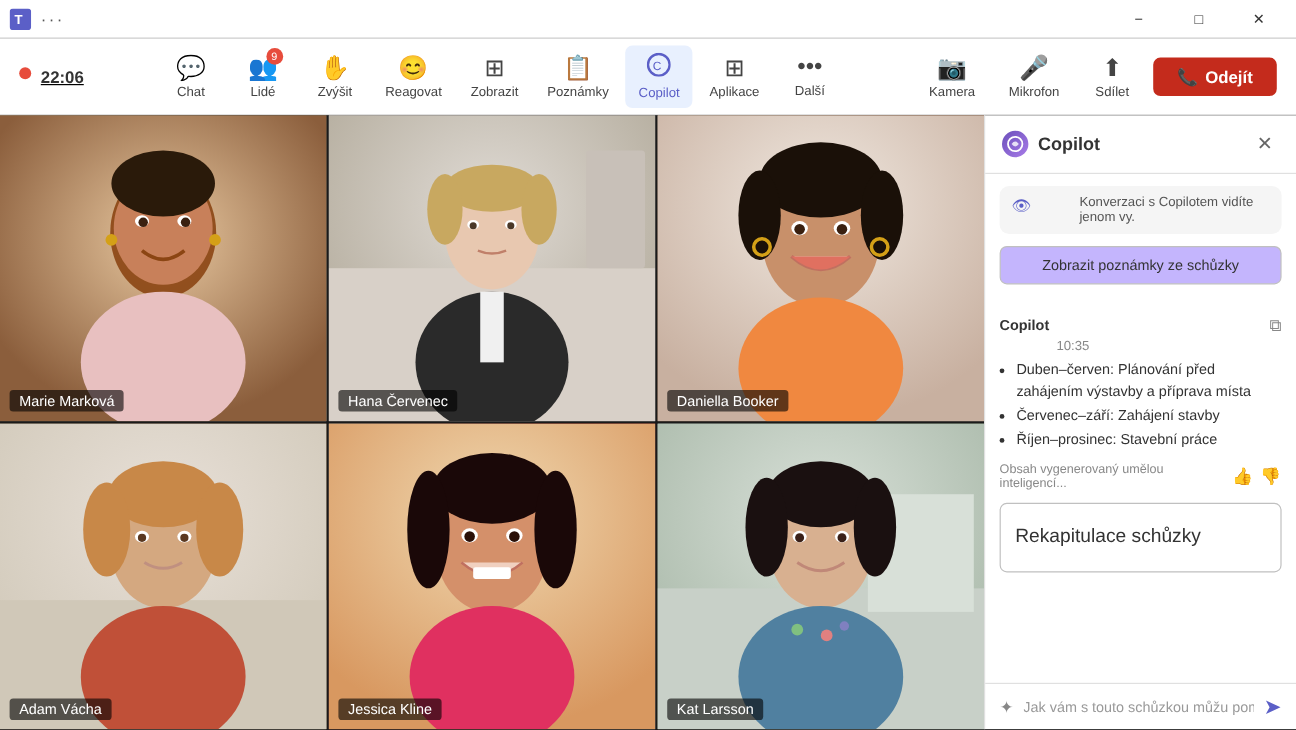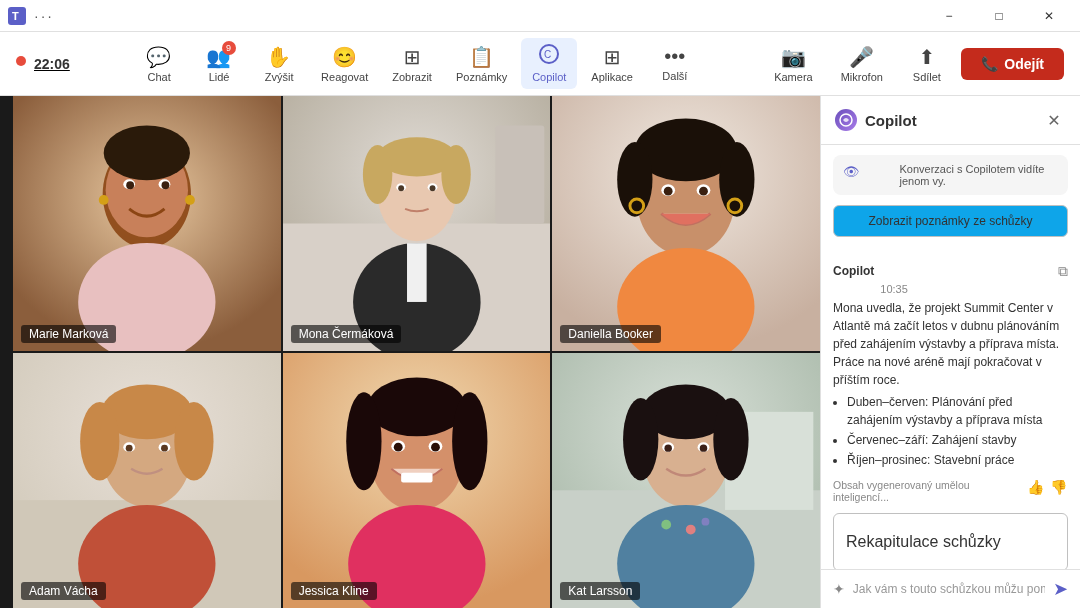--- a/index.html
+++ b/index.html
@@ -152,21 +152,20 @@
 
     
     .video-grid {
       display: grid;
       grid-template-columns: 1fr 1fr 1fr;
       grid-template-rows: 1fr 1fr;
       gap: 2px;
       flex: 1;
       background: #1a1a1a;
       overflow: hidden;
-      margin-left: 13px;
     }
     .video-tile {
       position: relative;
       overflow: hidden;
       background: #2a2a2a;
     }
     .video-name {
       position: absolute;
       bottom: 8px;
       left: 8px;
@@ -250,21 +249,21 @@
       display: flex;
       align-items: flex-start;
       gap: 6px;
     }
     .notice-icon { color: #5b5fc7; font-size: 13px; flex-shrink: 0; margin-top: 1px; }
     .notice-title { font-weight: 600; margin-bottom: 2px; font-size: 12px; }
     .notice-text { font-size: 11px; color: #555; margin-left: 34px; }
 
     .show-notes-btn {
       border: 1px solid #c0c0c0;
-      background: #0ea5e9;
+      background: #c4b5fd;
       padding: 8px 14px;
       border-radius: 6px;
       font-size: 12px;
       color: #333;
       cursor: pointer;
       text-align: center;
     }
 
     .copilot-message {
       display: flex;
@@ -301,21 +300,21 @@
       font-size: 12px;
       color: #333;
       line-height: 1.5;
       margin-left: 14px;
     }
     .msg-list li { margin-bottom: 2px; }
     .ai-note {
       font-size: 10.5px;
       color: #888;
       display: flex;
-      align-items: flex-start;
+      align-items: center;
       gap: 6px;
       margin-top: 4px;
     }
     .ai-note-actions { display: flex; gap: 6px; margin-left: auto; }
     .ai-action-btn { cursor: pointer; color: #888; font-size: 14px; }
 
     .action-btns {
       display: flex;
       flex-direction: column;
       gap: 6px;
@@ -497,21 +496,21 @@
         <ellipse cx="124" cy="93" rx="5" ry="4" fill="#fff"></ellipse>
         <ellipse cx="156" cy="93" rx="5" ry="4" fill="#fff"></ellipse>
         <circle cx="124" cy="94" r="3" fill="#4a3828"></circle>
         <circle cx="156" cy="94" r="3" fill="#4a3828"></circle>
 
         <path d="M128 115 Q140 120 152 115" stroke="#c0806a" stroke-width="2" fill="none"></path>
 
         <ellipse cx="140" cy="210" rx="65" ry="60" fill="#2a2a2a"></ellipse>
         <rect x="130" y="150" width="20" height="60" fill="#f0f0f0"></rect>
       </svg>
-      <div class="video-name">Mona Čermáková</div>
+      <div class="video-name">Hana Červenec</div>
     </div>
 
     <div class="video-tile person-3">
       <svg width="100%" height="100%" viewBox="0 0 280 260" xmlns="http://www.w3.org/2000/svg" preserveAspectRatio="xMidYMid slice">
         <defs>
           <radialGradient id="bg3" cx="50%" cy="30%" r="70%">
             <stop offset="0%" stop-color="#f0e8e0"></stop>
             <stop offset="100%" stop-color="#c8b0a0"></stop>
           </radialGradient>
         </defs>
@@ -658,21 +657,20 @@
       </div>
 
       <button class="show-notes-btn">Zobrazit poznámky ze schůzky</button>
 
       <div class="copilot-message">
         <div class="msg-header">
           <span class="msg-sender">Copilot</span>
           <span class="msg-time">10:35</span>
           <span class="msg-copy">⧉</span>
         </div>
-        <p class="msg-text">Mona uvedla, že projekt Summit Center v Atlantě má začít letos v dubnu plánováním před zahájením výstavby a příprava místa. Práce na nové aréně mají pokračovat v příštím roce.</p>
         <ul class="msg-list">
           <li>Duben–červen: Plánování před zahájením výstavby a příprava místa</li>
           <li>Červenec–září: Zahájení stavby</li>
           <li>Říjen–prosinec: Stavební práce</li>
         </ul>
         <div class="ai-note">
           <span>Obsah vygenerovaný umělou inteligencí...</span>
           <div class="ai-note-actions">
             <span class="ai-action-btn">👍</span>
             <span class="ai-action-btn">👎</span>

